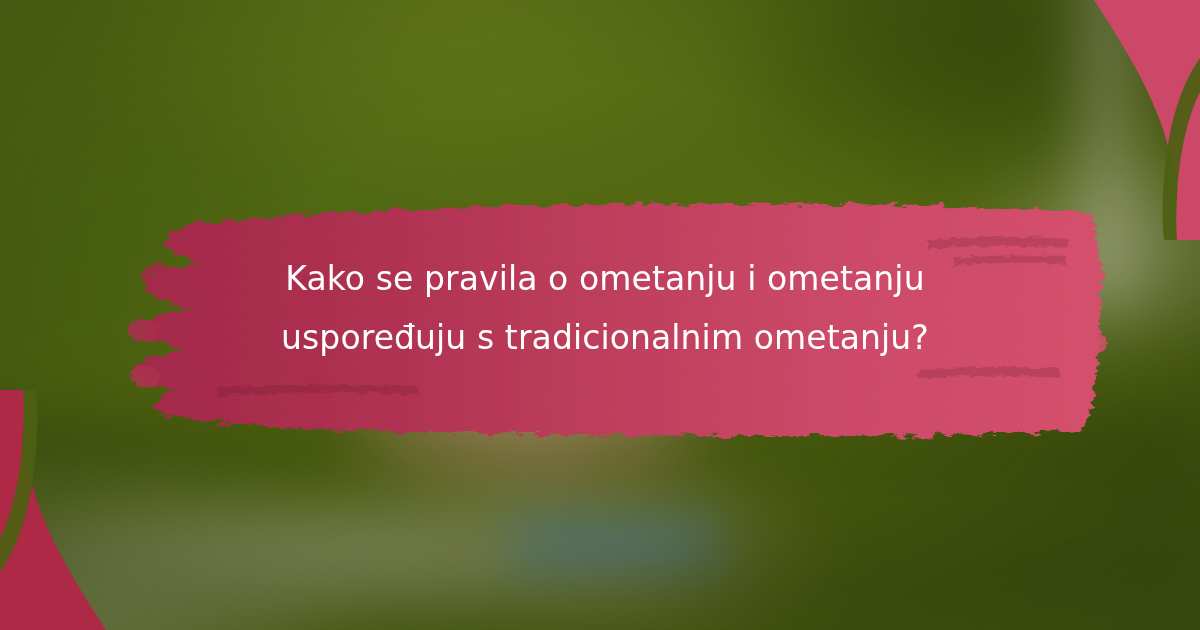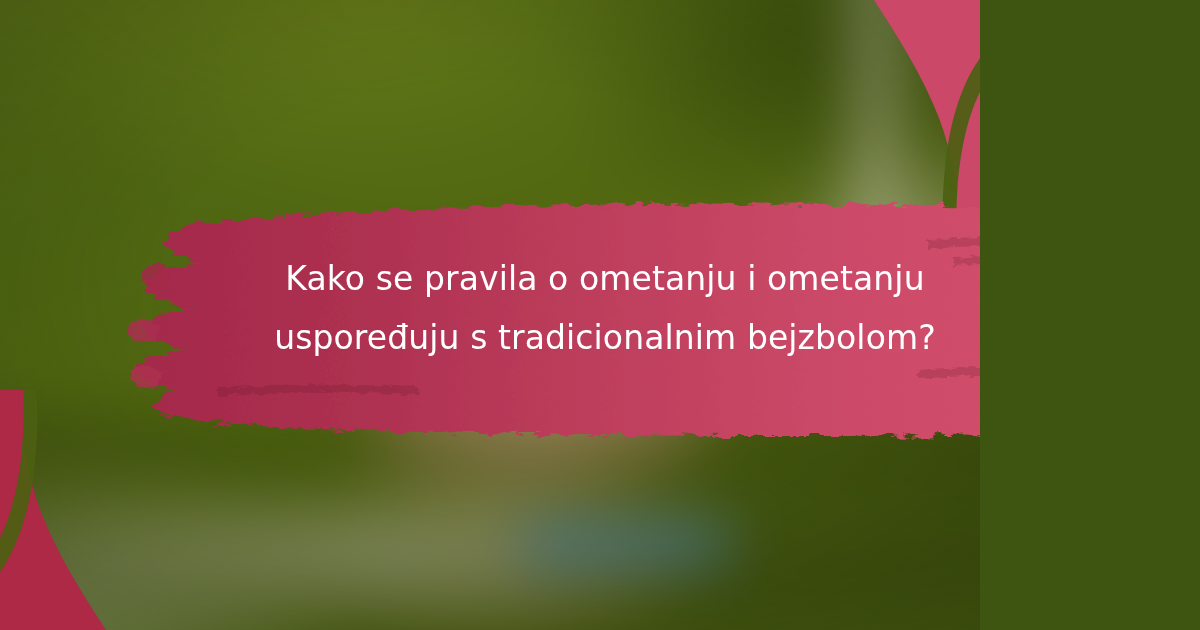--- a/index.html
+++ b/index.html
@@ -1,21 +1,21 @@
 <!DOCTYPE html>
 <html><head>
 <meta charset="utf-8">
 <style>
   html,body{margin:0;padding:0;}
   body{
     width:1200px;height:630px;overflow:hidden;
     font-family:"DejaVu Sans","Liberation Sans",sans-serif;
     background:#3e5512;
   }
-  .card{position:relative;width:980px;height:630px;overflow:hidden;}
+  .card{position:relative;width:1200px;height:630px;overflow:hidden;}
 
   
   .bg{position:absolute;inset:-60px;z-index:0;overflow:hidden;}
   .bg-base{
     position:absolute;inset:0;
     background:
       radial-gradient(ellipse 420px 260px at 14% 86%, rgba(170,180,150,.55) 0%, rgba(170,180,150,0) 62%),
       radial-gradient(ellipse 300px 150px at 52% 78%, rgba(200,160,130,.45) 0%, rgba(200,160,130,0) 65%),
       radial-gradient(ellipse 260px 180px at 86% 42%, rgba(196,196,172,.50) 0%, rgba(196,196,172,0) 62%),
       radial-gradient(ellipse 500px 300px at 40% 12%, rgba(104,124,26,.85) 0%, rgba(104,124,26,0) 70%),
@@ -171,16 +171,16 @@
         <path d="M 830,48 C 880,44 930,44 970,47 L 970,56 C 930,53 880,53 830,57 Z" fill="#5a1628"></path>
         <path d="M 856,66 C 900,63 940,63 968,65 L 968,72 C 940,70 900,70 856,74 Z" fill="#5a1628"></path>
         <path d="M 820,178 C 870,174 920,174 962,177 L 962,186 C 920,183 870,183 820,187 Z" fill="#5a1628"></path>
         <path d="M 120,196 C 190,192 260,192 320,195 L 320,203 C 260,200 190,200 120,204 Z" fill="#5a1628"></path>
       </g>
     </svg>
   </div>
 
   <div class="headline">
     <span class="ln">Kako se pravila o ometanju i ometanju</span>
-    <span class="ln">uspoređuju s tradicionalnim bejzbolom?</span>
+    <span class="ln">uspoređuju s tradicionalnim ometanju?</span>
   </div>
 
 </div>
 
 </body></html>

